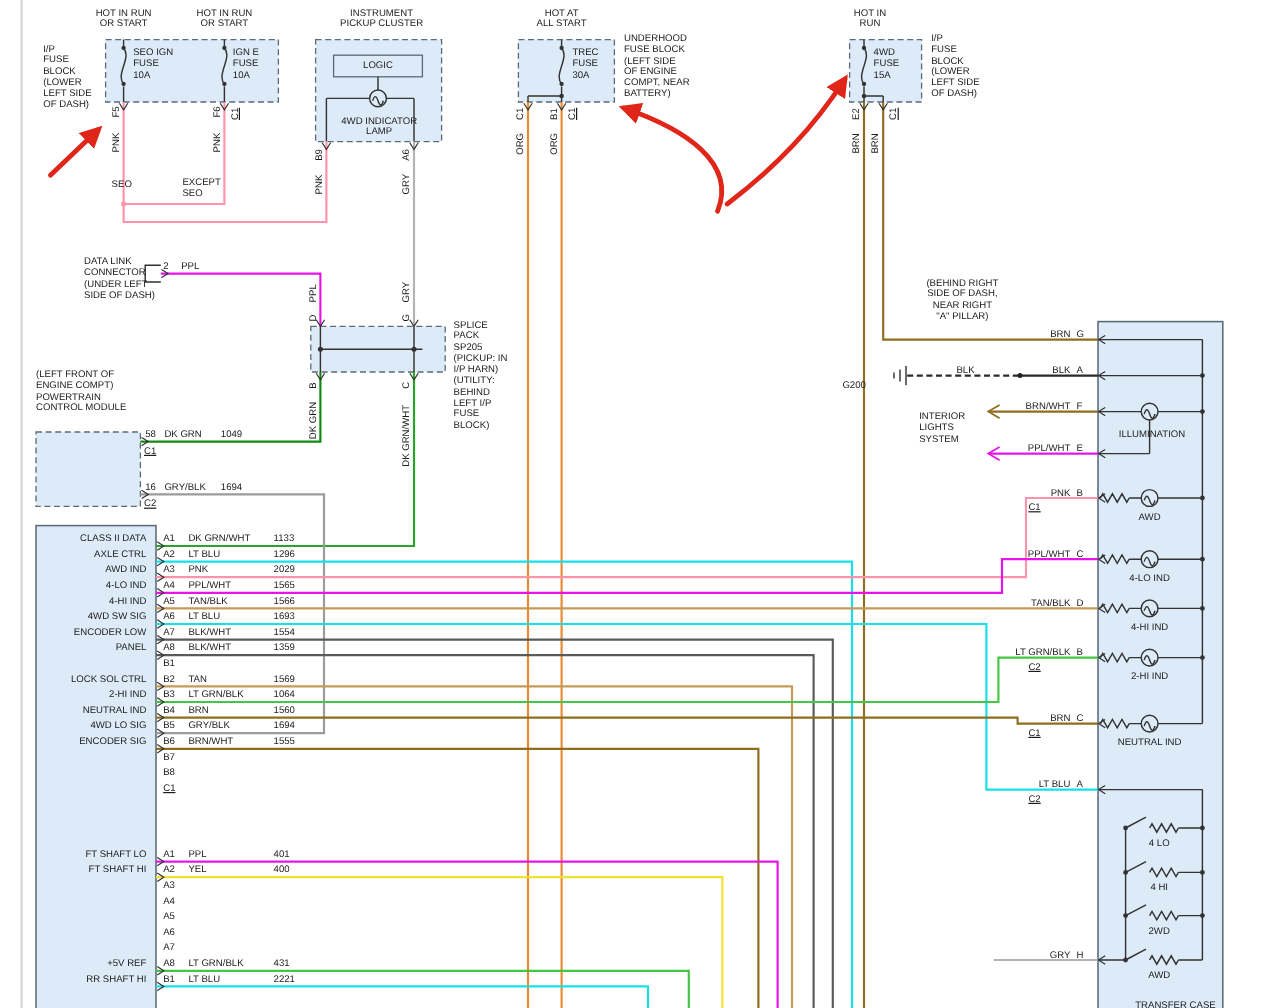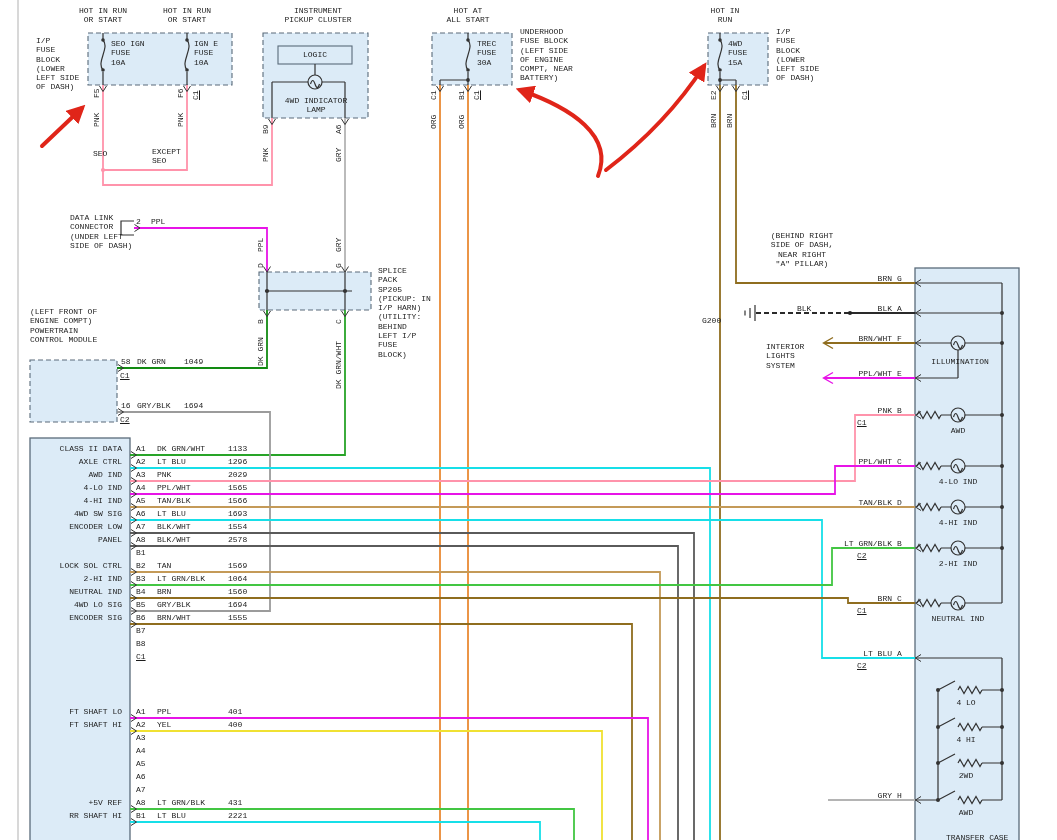--- a/index.html
+++ b/index.html
@@ -1,17 +1,17 @@
 <!DOCTYPE html>
 <html><head>
 <meta charset="utf-8">
 <style>
   html,body{margin:0;padding:0;background:#fff;}
   #stage{position:relative;width:1057px;height:840px;background:#ffffff;overflow:hidden;
-         font-family:Liberation Mono, monospace;}
+         font-family:Liberation Sans, sans-serif;}
   #wires{position:absolute;left:0;top:0;}
   .t{position:absolute;font-size:8px;line-height:9.3px;color:#1c1c1c;white-space:pre-line;}
   .c{text-align:center;}
   .r{text-align:right;}
   .u{text-decoration:underline;}
   .v{transform:rotate(-90deg);transform-origin:0 0;white-space:nowrap;}
 </style>
 </head>
 <body>
 
@@ -305,21 +305,21 @@
     <div class="t" style="left:157px;top:496px">TAN/BLK</div>
     <div class="t" style="left:228px;top:496px">1566</div>
 <div class="t" style="left:136px;top:509px">A6</div>
     <div class="t" style="left:157px;top:509px">LT BLU</div>
     <div class="t" style="left:228px;top:509px">1693</div>
 <div class="t" style="left:136px;top:522px">A7</div>
     <div class="t" style="left:157px;top:522px">BLK/WHT</div>
     <div class="t" style="left:228px;top:522px">1554</div>
 <div class="t" style="left:136px;top:535px">A8</div>
     <div class="t" style="left:157px;top:535px">BLK/WHT</div>
-    <div class="t" style="left:228px;top:535px">2578</div>
+    <div class="t" style="left:228px;top:535px">1359</div>
 <div class="t" style="left:136px;top:548px">B1</div>
 <div class="t" style="left:136px;top:561px">B2</div>
     <div class="t" style="left:157px;top:561px">TAN</div>
     <div class="t" style="left:228px;top:561px">1569</div>
 <div class="t" style="left:136px;top:574px">B3</div>
     <div class="t" style="left:157px;top:574px">LT GRN/BLK</div>
     <div class="t" style="left:228px;top:574px">1064</div>
 <div class="t" style="left:136px;top:587px">B4</div>
     <div class="t" style="left:157px;top:587px">BRN</div>
     <div class="t" style="left:228px;top:587px">1560</div>

